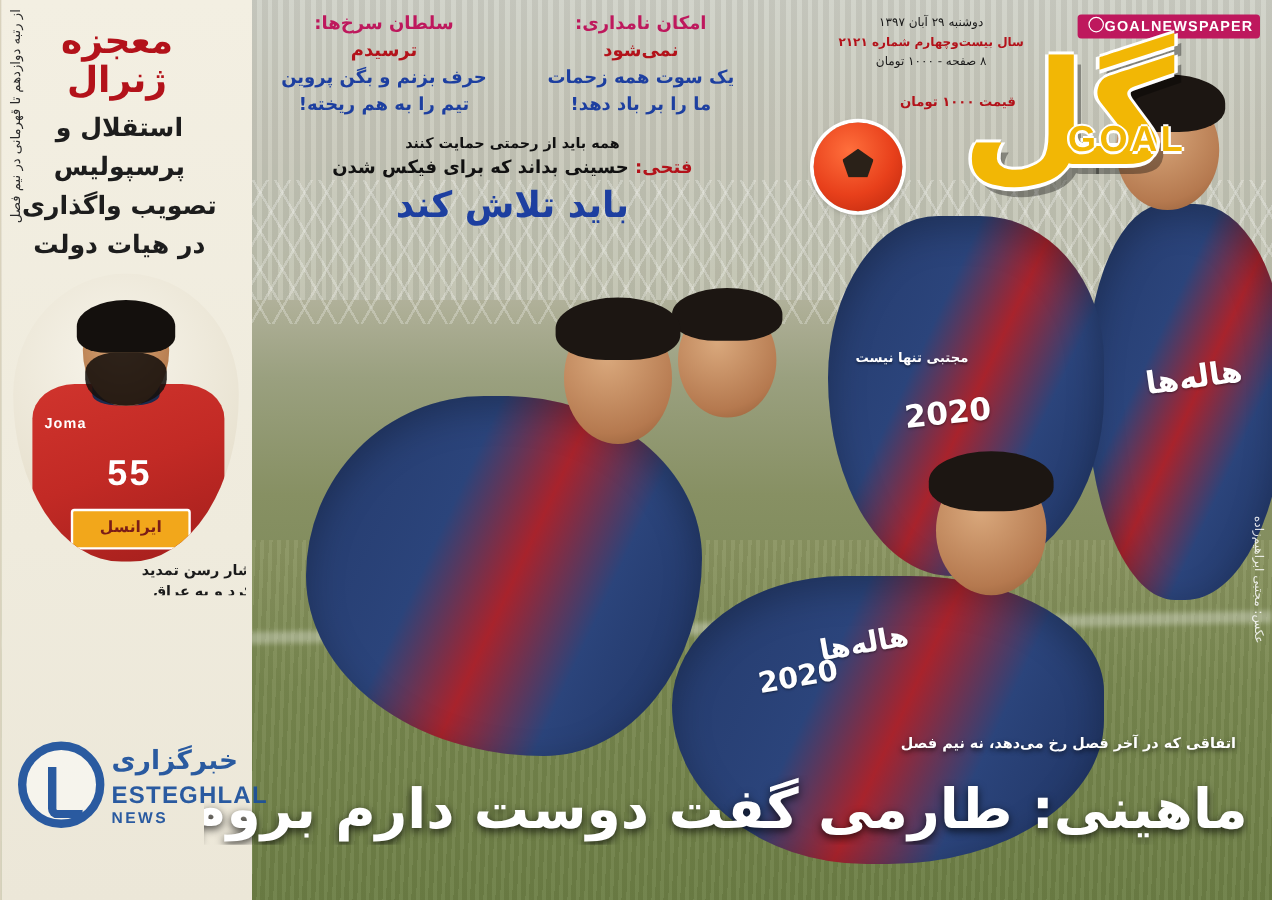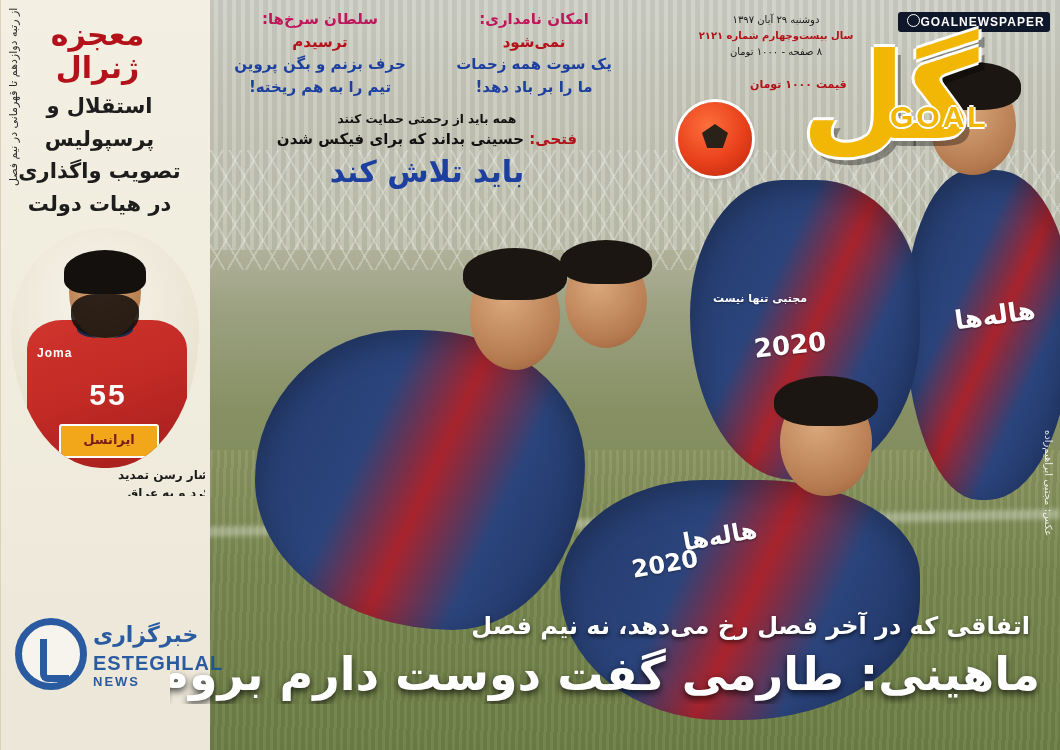--- a/index.html
+++ b/index.html
@@ -257,21 +257,21 @@
     font-size: 30px;
     font-weight: bold;
     letter-spacing: 3px;
     font-family: "Liberation Sans", sans-serif;
     text-shadow: -2px 0 #fff, 2px 0 #fff, 0 -2px #fff, 0 2px #fff;
   }
   .brandbar {
     position: absolute;
     left: 258px; top: 8px;
     width: 152px; height: 20px;
-    background: #0f172a;
+    background: #be185d;
     border-radius: 3px;
     color: #ffffff;
     font-size: 12px;
     font-weight: bold;
     text-align: center;
     line-height: 20px;
     letter-spacing: 1px;
     font-family: "Liberation Sans", sans-serif;
     direction: ltr;
   }
@@ -340,21 +340,21 @@
     letter-spacing: 2px;
   }
 
   
   .bottom-kicker {
     position: absolute;
     left: 430px; top: 612px;
     width: 600px;
     text-align: right;
     color: #ffffff;
-    font-size: 24px;
+    font-size: 12px;
     font-weight: bold;
     direction: rtl;
     text-shadow: 0 2px 4px rgba(0,0,0,.65);
   }
   .bottom-head {
     position: absolute;
     left: 170px; top: 646px;
     width: 870px;
     text-align: right;
     color: #ffffff;

